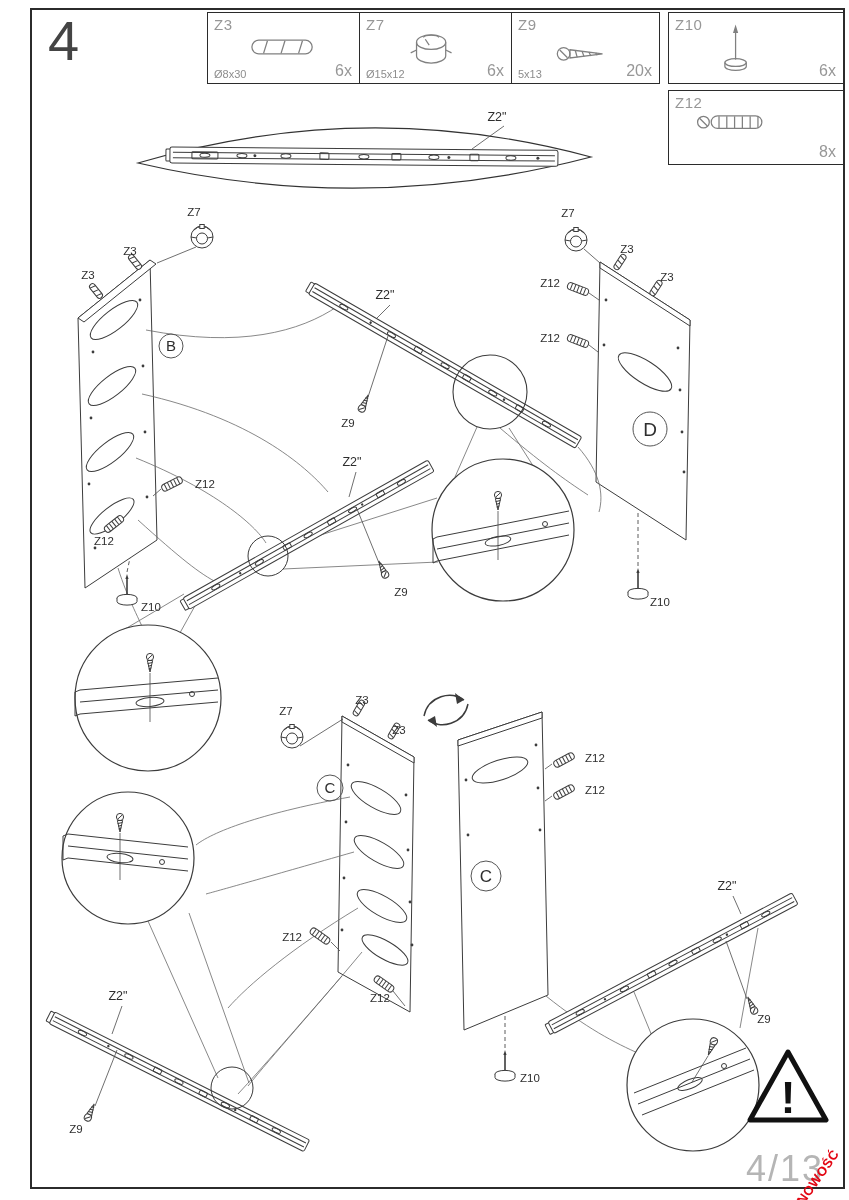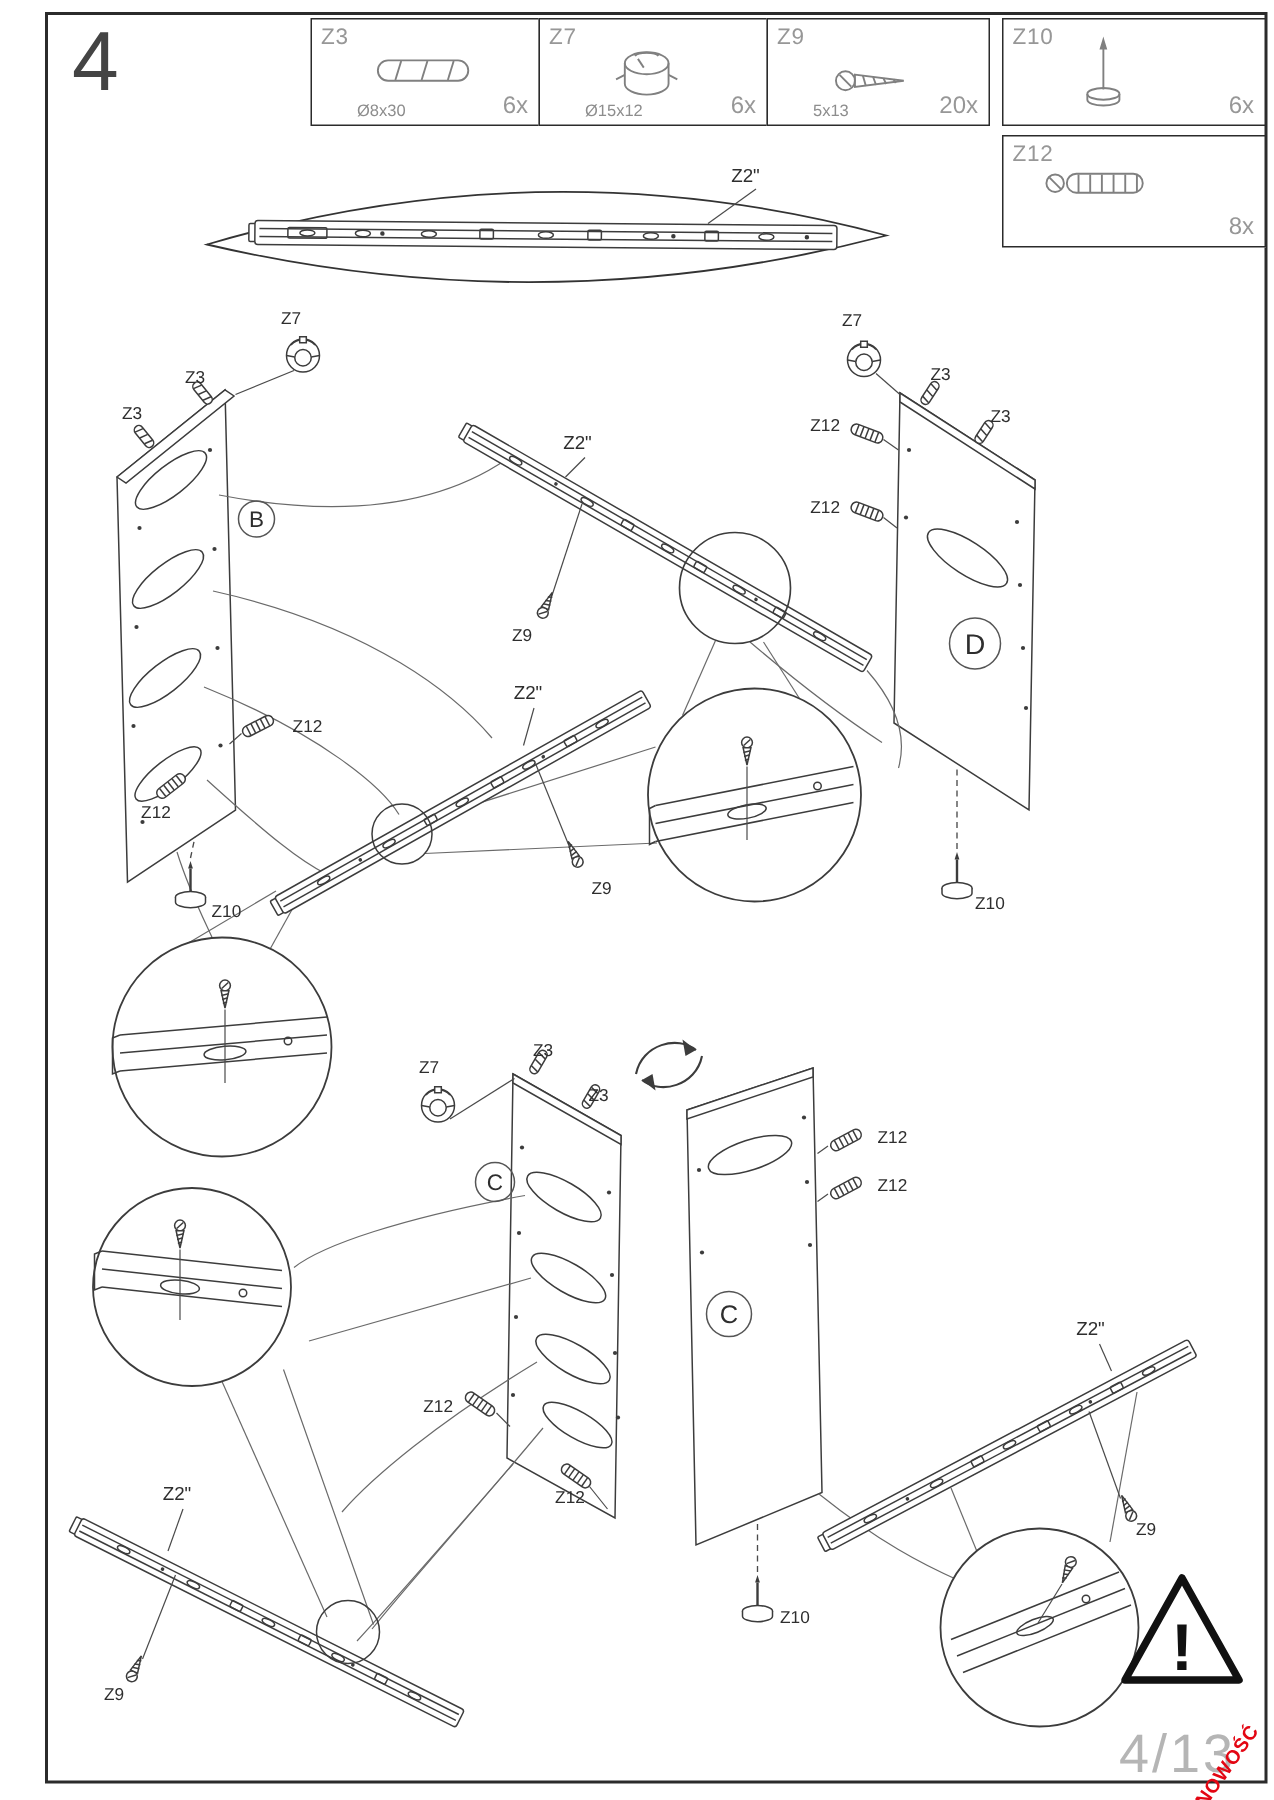--- a/index.html
+++ b/index.html
@@ -4,21 +4,21 @@
 <style>
   html,body{margin:0;padding:0;background:#ffffff;}
   .page{position:relative;width:849px;height:1200px;background:#fff;overflow:hidden;
         font-family:"Liberation Sans",sans-serif;}
   .page-border{position:absolute;left:30px;top:8px;width:815px;height:1181px;
         border:2px solid #2b2b2b;box-sizing:border-box;}
   .step-number{position:absolute;left:48px;top:8px;font-size:56px;font-weight:200;
         color:#444;letter-spacing:1px;}
   .legend-box{position:absolute;border:1.5px solid #2b2b2b;box-sizing:border-box;background:#fff;}
   .legend-id{position:absolute;left:6px;top:3px;font-size:15px;color:#979797;letter-spacing:.5px;}
-  .legend-dim{position:absolute;left:6px;bottom:3px;font-size:11px;color:#8d8d8d;margin-left:24px;}
+  .legend-dim{position:absolute;left:6px;bottom:3px;font-size:11px;color:#8d8d8d;}
   .legend-qty{position:absolute;right:7px;bottom:3px;font-size:16px;color:#979797;text-align:center;}
   .legend-icon{position:absolute;left:0;top:0;width:100%;height:100%;}
   .page-indicator{position:absolute;left:746px;top:1148px;font-size:36px;color:#b5b5b5;
         font-weight:200;letter-spacing:2px;}
   .corner-badge{position:absolute;left:806px;top:1192px;color:#e30613;font-size:13px;
         font-weight:bold;transform:rotate(-55deg);transform-origin:left bottom;letter-spacing:.5px;}
   svg.diagram{position:absolute;left:0;top:0;}
   .lbl{font-family:"Liberation Sans",sans-serif;font-size:11.5px;fill:#2e2e2e;stroke:none;}
   .lbl2{font-family:"Liberation Sans",sans-serif;font-size:12.5px;fill:#2e2e2e;stroke:none;}
   .letter{font-family:"Liberation Sans",sans-serif;fill:#2e2e2e;stroke:none;}

